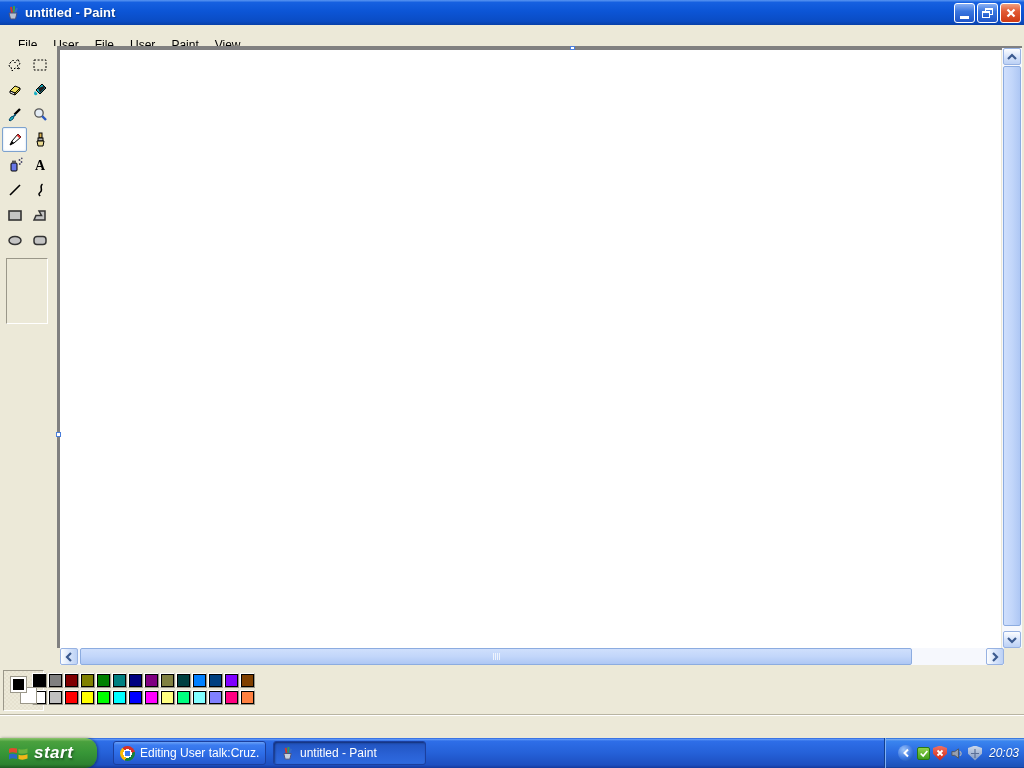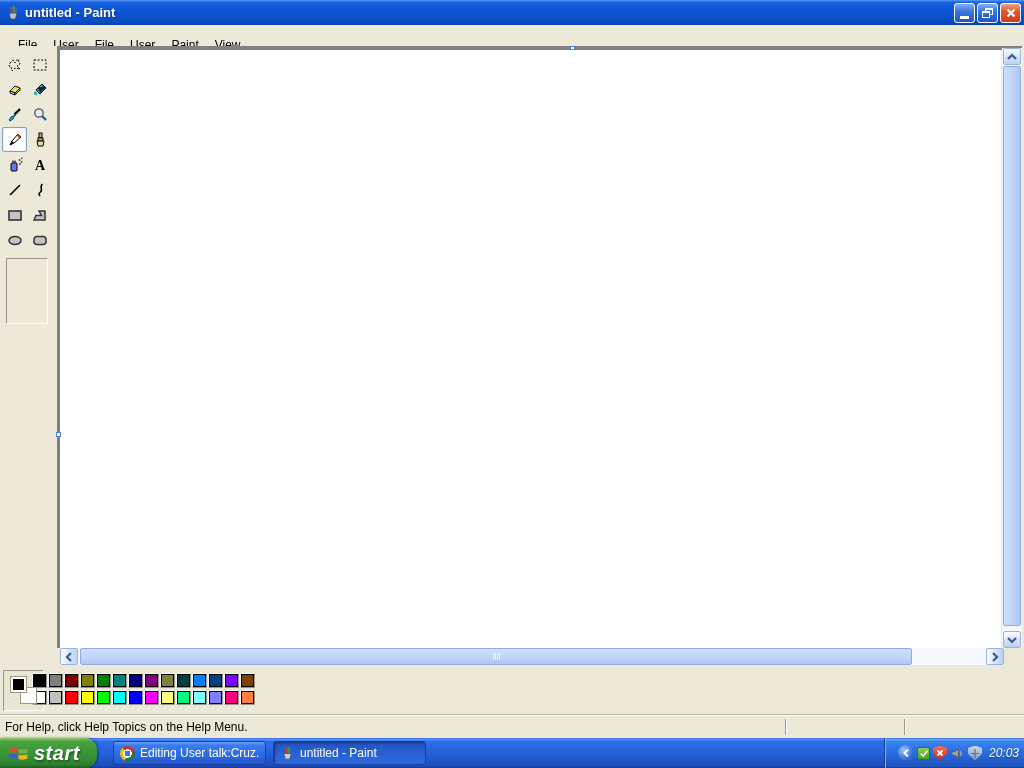--- a/index.html
+++ b/index.html
@@ -89,21 +89,21 @@
     border-left:1px solid #9d9a84; border-right:1px solid #fff; }
   .sd1 { left:785px; } .sd2 { left:904px; }
 
   
   .taskbar { position:absolute; left:0; top:738px; width:1024px; height:30px;
     background:linear-gradient(180deg,#2a64dc 0%,#5a93f5 5%,#2e6ee8 10%,#2561d8 50%,#1d4fc0 90%,#15389c 100%); }
   .start-btn { position:absolute; left:0; top:0; width:97px; height:30px;
     background:linear-gradient(180deg,#8ec66e 0%,#4aa13e 12%,#379637 50%,#2d8230 88%,#1e5c22 100%);
     border-radius:0 12px 12px 0; display:flex; align-items:center; gap:5px; padding-left:8px;
     box-shadow:1px 0 3px rgba(0,0,0,.4); }
-  .start-label { color:#fff; font-size:20px; font-weight:bold; font-style:italic;
+  .start-label { color:#fff; font-size:17px; font-weight:bold; font-style:italic;
     text-shadow:1px 2px 2px #255c25; letter-spacing:0.5px; }
   .task-btn { position:absolute; top:3px; width:153px; height:24px; border-radius:3px;
     border:1px solid #1b3f9e; display:flex; align-items:center; gap:5px; padding:0 6px;
     background:linear-gradient(180deg,#6ba2f8 0%,#3c7cf0 14%,#2e6ee8 50%,#2558ce 100%); }
   .task-btn.pressed { background:linear-gradient(180deg,#2153be 0%,#2a62d6 60%,#2e6adf 100%);
     box-shadow:inset 1px 1px 2px rgba(0,0,20,.45); }
   .task1 { left:113px; } .task2 { left:273px; }
   .task-label { color:#fff; font-size:12px; white-space:nowrap; overflow:hidden; text-overflow:clip; }
   .chrome-icon { width:15px; height:15px; border-radius:50%; flex:0 0 auto;
     background:radial-gradient(circle at 50% 50%, #3a7af0 0 27%, #fff 28% 40%, transparent 41%),
@@ -397,25 +397,20 @@
             </div>
             <div class="swatch">
               <div class="swatch-inner" style="background: rgb(255, 128, 64);"></div>
             </div>
           </div>
       </div>
     </div>
   </div>
 
   <div class="groove"></div>
-  <div class="statusbar">
-    <span class="status-text">For Help, click Help Topics on the Help Menu.</span>
-    <div class="status-div sd1"></div>
-    <div class="status-div sd2"></div>
-  </div>
 
   <div class="taskbar">
     <div class="start-btn">
       <svg width="21" height="19" viewBox="0 0 21 19">
         <path d="M1 5 C3 3.6 5 3.6 9 4.6 L9 9 C5 8 3 8 1 9 Z" fill="#e24a2e"></path>
         <path d="M10.5 4.9 C14 5.8 16.5 5.6 19.5 4.4 L19.5 8.8 C16.5 10 14 10.2 10.5 9.3 Z" fill="#6cb33f"></path>
         <path d="M1 10.4 C3 9.4 5 9.4 9 10.4 L9 15 C5 14 3 14 1 15.4 Z" fill="#2a67c8"></path>
         <path d="M10.5 10.7 C14 11.6 16.5 11.4 19.5 10.2 L19.5 14.6 C16.5 15.8 14 16 10.5 15.1 Z" fill="#f2b718"></path>
       </svg>
       <span class="start-label">start</span>

